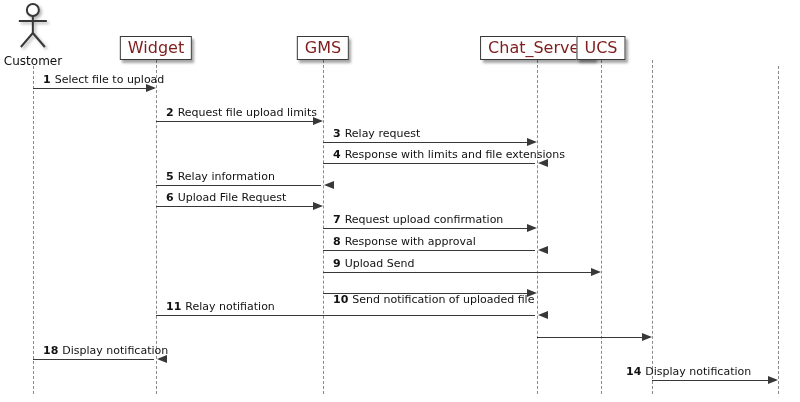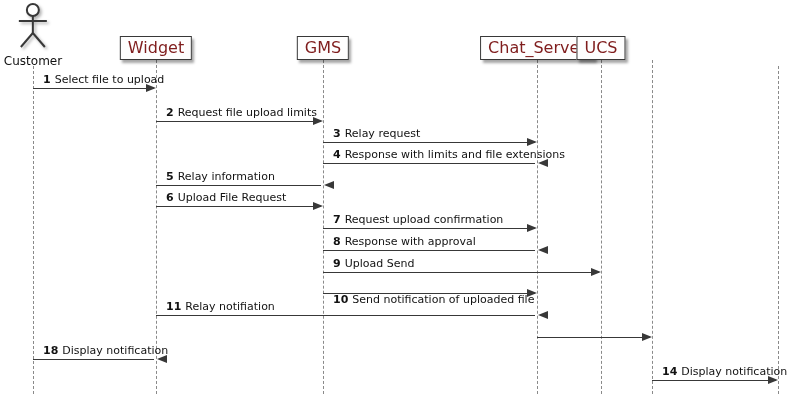--- a/index.html
+++ b/index.html
@@ -189,19 +189,19 @@
     <div class="msg-line" style="left: 33px; width: 121px; top: 359px;"></div>
     <div class="arrowhead left" style="top: 355px; left: 157px;"></div>
     <div class="msg-label" style="left: 43px; bottom: 45px;">
       <span class="num">18</span>
       <span class="lines">
         <span>Display notification</span>
       </span>
     </div>
     <div class="msg-line" style="left: 652px; width: 124px; top: 380px;"></div>
     <div class="arrowhead right" style="top: 376px; left: 768px;"></div>
-    <div class="msg-label" style="left: 662px; bottom: 24px;">
+    <div class="msg-label" style="left: 626px; bottom: 24px;">
       <span class="num">14</span>
       <span class="lines">
         <span>Display notification</span>
       </span>
     </div>
   </div>
 
 </body></html>

